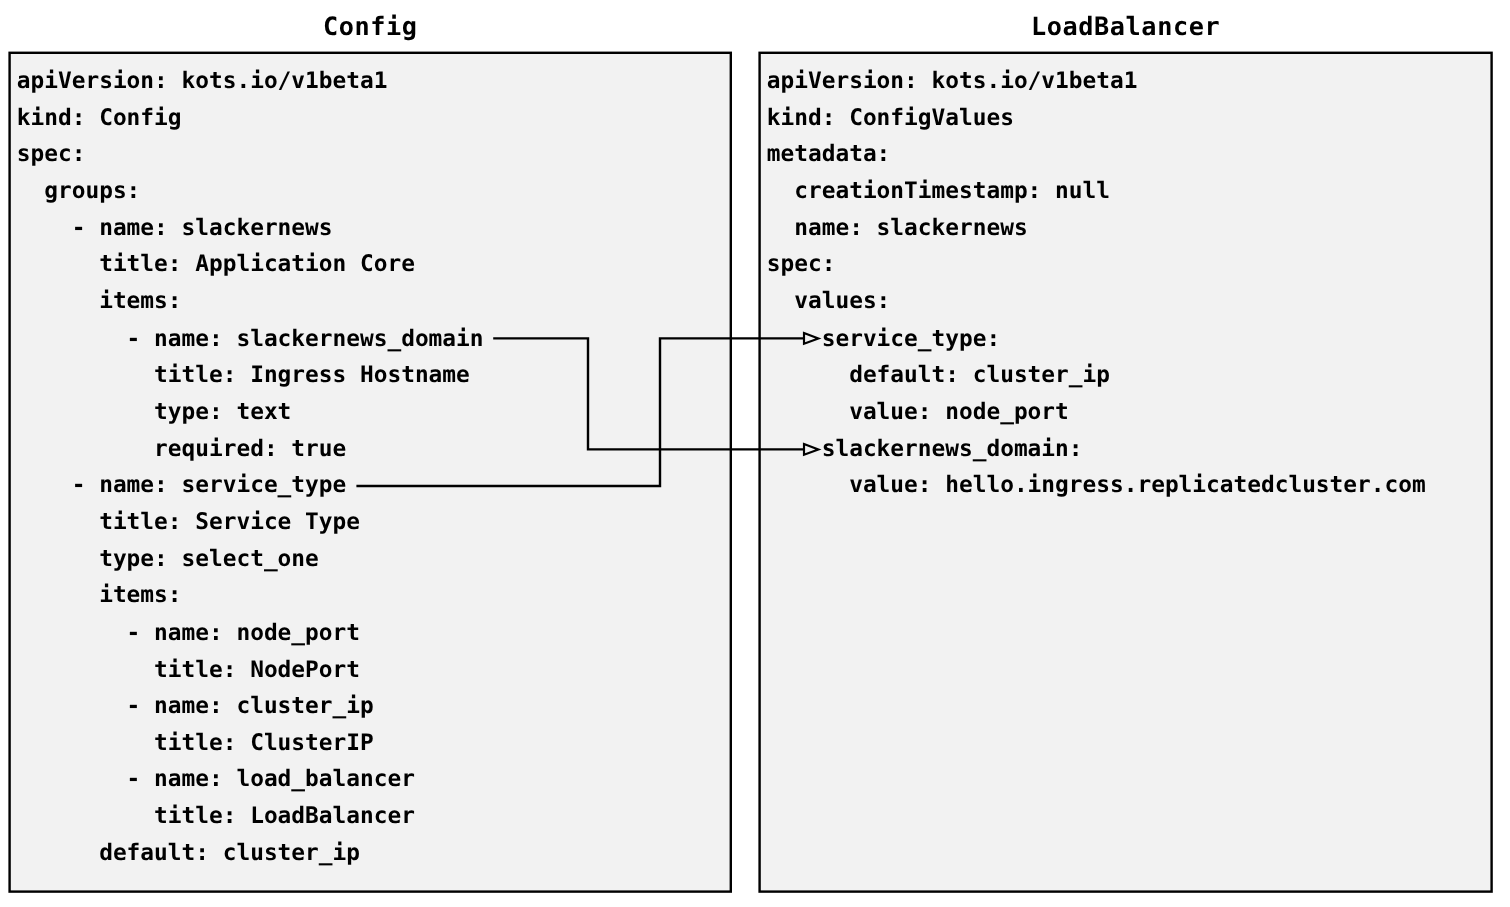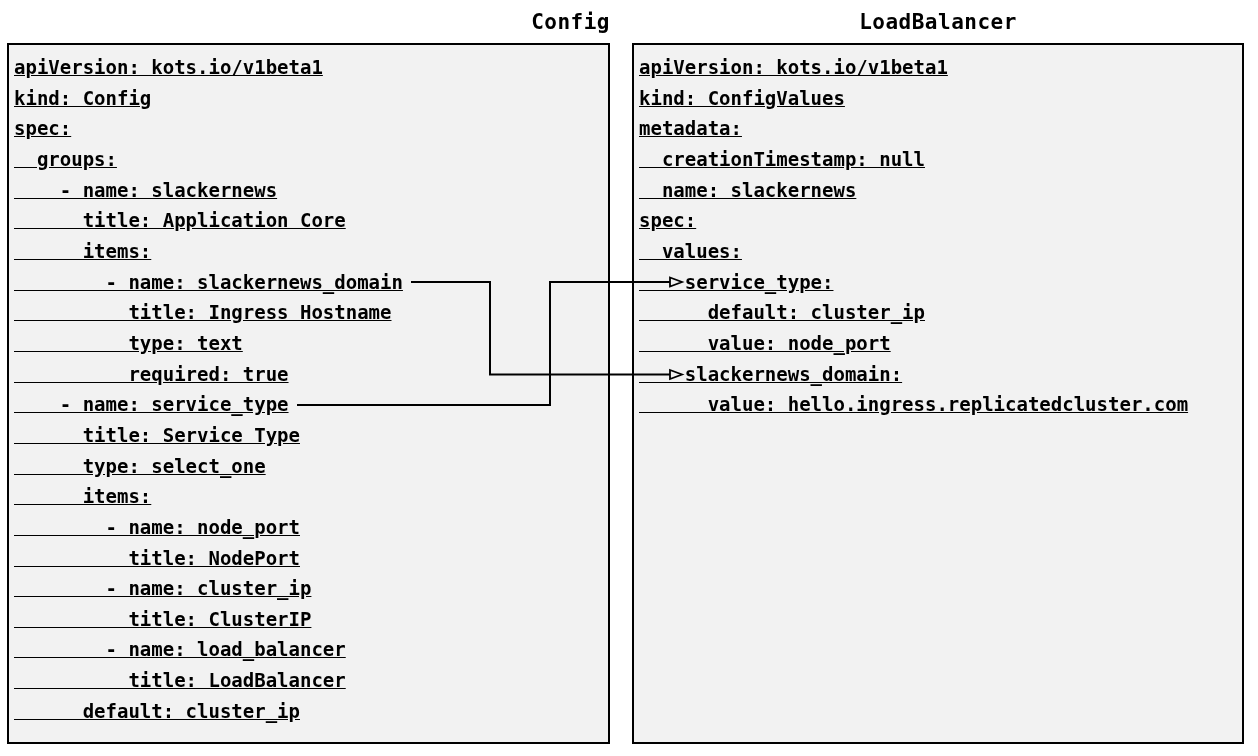--- a/index.html
+++ b/index.html
@@ -23,29 +23,28 @@
   #panel-configvalues { left: 632px; width: 612px; }
   .panel-title {
     position: absolute;
     top: 6px;
     height: 32px;
     text-align: center;
     color: var(--text, #000000);
     font: bold 21px/32px "DejaVu Sans Mono", monospace;
     letter-spacing: 0.5px;
   }
-  #title-config { left: 7px; width: 603px; text-align: right; }
+  #title-config { left: 7px; width: 603px; }
   #title-configvalues { left: 632px; width: 612px; }
   pre.yaml {
     margin: 0;
     padding: 7px 4px 0 5px;
     color: var(--text, #000000);
     font: bold 19px/30.66px "DejaVu Sans Mono", monospace;
     white-space: pre;
-    text-decoration: underline;
   }
   svg.overlay {
     position: absolute;
     left: 0;
     top: 0;
     pointer-events: none;
     z-index: 5;
   }
   svg.overlay polyline {
     fill: none;

